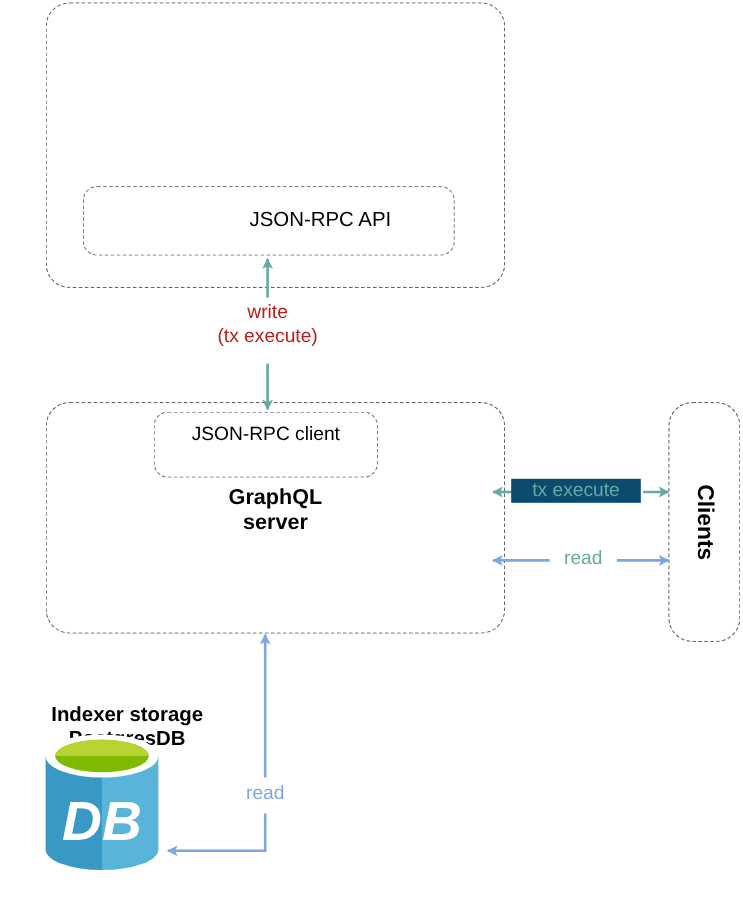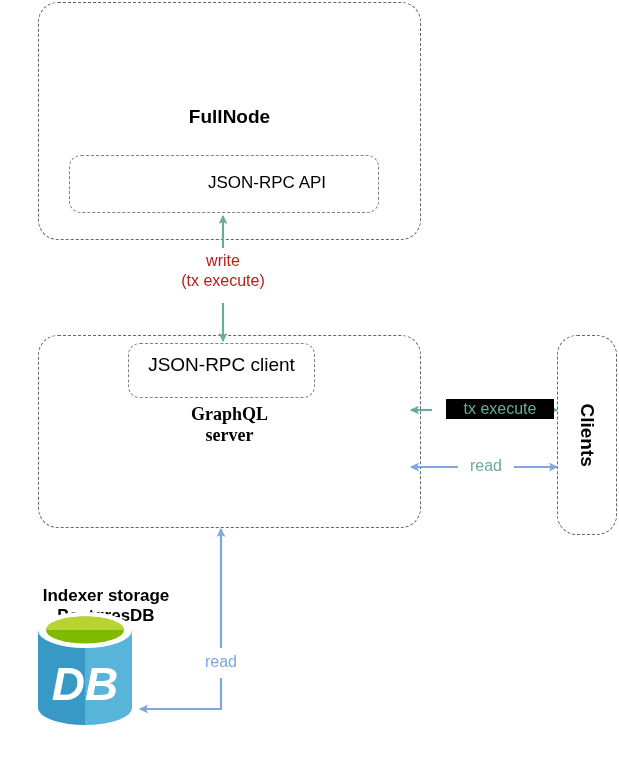--- a/index.html
+++ b/index.html
@@ -50,26 +50,25 @@
     left: 38px; top: 106px; width: 383px;
     font-size: 19px;
   }
   .title-jsonrpc-api {
     left: 69px; top: 173px; width: 310px;
     font-size: 17px;
     margin-left: 43px;
   }
   .title-jsonrpc-client {
     left: 128px; top: 354px; width: 187px;
-    font-size: 19px;
+    font-size: 16px;
   }
   .title-graphql {
     left: 38px; top: 404px; width: 383px;
     font-size: 18px;
-    font-family: Liberation Serif, serif;
   }
   .title-indexer {
     left: 12px; top: 586px; width: 166px;
     font-size: 17px;
     margin-left: 11px;
   }
   .title-clients {
     left: 557px; top: 335px; width: 60px; height: 200px;
     font-size: 19px;
     display: flex; align-items: center; justify-content: center;
@@ -86,23 +85,23 @@
     text-align: center;
     white-space: pre;
     line-height: 1.22;
     box-sizing: border-box;
   }
   .edge-write {
     left: 148px; top: 251px; width: 150px;
     font-size: 16px;
   }
   .edge-txexec {
-    left: 446px; top: 399px; width: 108px;
-    font-size: 16px;
-    background: #000000;
+    left: 426px; top: 399px; width: 108px;
+    font-size: 16px;
+    background: #0c4a6e;
   }
   .edge-readmid {
     left: 458px; top: 456px; width: 56px;
     font-size: 16px;
     background: #ffffff;
   }
   .edge-readbot {
     left: 190px; top: 652px; width: 62px;
     font-size: 16px;
     background: #ffffff;
@@ -123,21 +122,20 @@
     width: 106px; height: 116px; font-style: italic;
   }
 </style>
 </head>
 <body>
 
 <div id="canvas">
 
   <div class="dbox" style="left:38px; top:2px; width:383px; height:238px;"></div>
 
-  <div class="lbl lbl-bold title-fullnode">FullNode</div>
 
   <div class="dbox-inner" style="left:69px; top:155px; width:310px; height:58px;"></div>
 
   <div class="lbl title-jsonrpc-api">JSON-RPC API</div>
 
   <div class="dbox" style="left:38px; top:335px; width:383px; height:193px;"></div>
 
   <div class="dbox-inner" style="left:128px; top:343px; width:187px; height:55px;"></div>
 
   <div class="lbl title-jsonrpc-client">JSON-RPC client</div>

